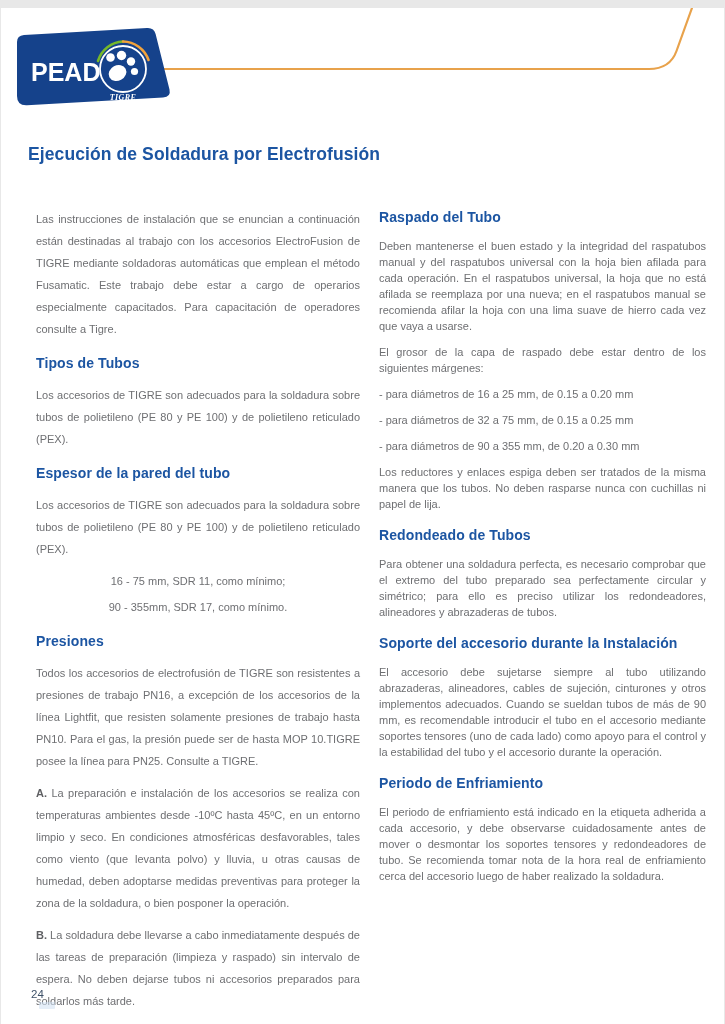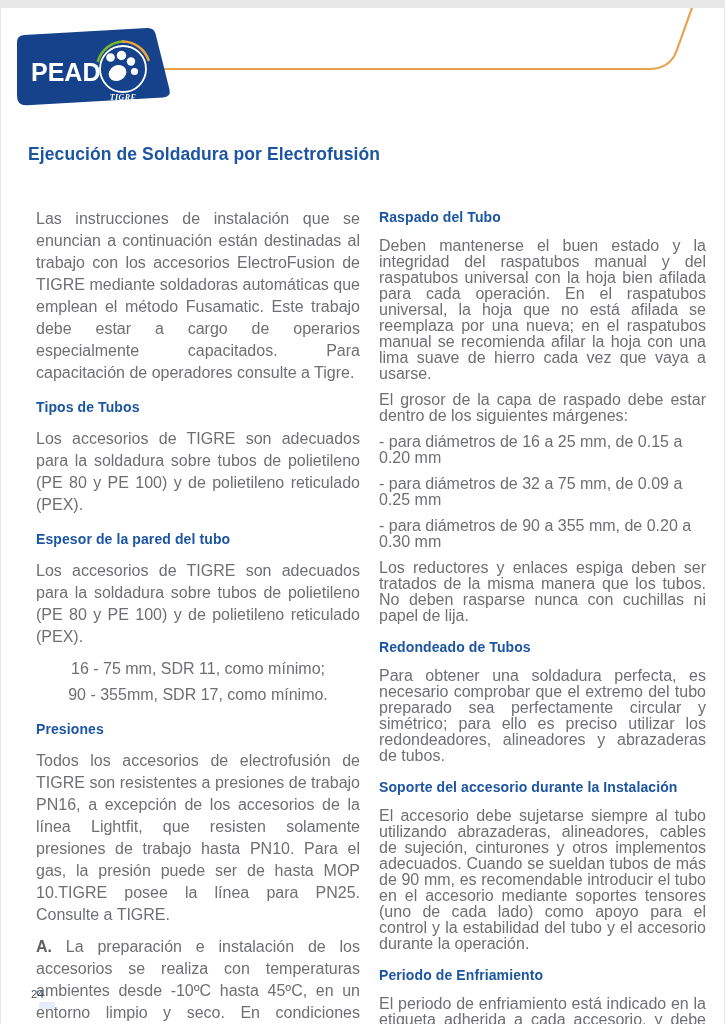--- a/index.html
+++ b/index.html
@@ -19,21 +19,21 @@
   .col{position:absolute;top:200px;}
   .col-left{left:35px;width:324px;}
   .col-right{left:378px;width:327px;}
   .section{
     color:#1c55a2;font-size:14px;font-weight:bold;line-height:18px;
     margin:14px 0 12px;white-space:nowrap;letter-spacing:.1px;
   }
   .col .section:first-child{margin-top:0;}
   .intro-heading{font-size:14.5px;}
   .body{
-    color:#6e6f72;font-size:16px;text-align:justify;margin:0;
+    color:#6e6f72;font-size:11px;text-align:justify;margin:0;
   }
   .col-left .body{line-height:22px;}
   .col-right .body{line-height:16px;}
   .body + .body{margin-top:10px;}
   .sdr-line{margin-top:8px;text-align:center;}
   .sdr-line + .sdr-line{margin-top:4px;}
   .bullet{margin-top:5px;text-align:left;}
   .body .lead{font-weight:bold;color:#5f6063;}
   
   .page-number{
@@ -92,21 +92,21 @@
 
     <p class="body"><span class="lead">A.</span><span> La preparación e instalación de los accesorios se realiza con temperaturas ambientes desde -10ºC hasta 45ºC, en un entorno limpio y seco. En condiciones atmosféricas desfavorables, tales como viento (que levanta polvo) y lluvia, u otras causas de humedad, deben adoptarse medidas preventivas para proteger la zona de la soldadura, o bien posponer la operación.</span></p>
     <p class="body"><span class="lead">B.</span><span> La soldadura debe llevarse a cabo inmediatamente después de las tareas de preparación (limpieza y raspado) sin intervalo de espera. No deben dejarse tubos ni accesorios preparados para soldarlos más tarde.</span></p>
   </div>
 
   <div class="col col-right">
     <div class="section">Raspado del Tubo</div>
     <p class="body">Deben mantenerse el buen estado y la integridad del raspatubos manual y del raspatubos universal con la hoja bien afilada para cada operación. En el raspatubos universal, la hoja que no está afilada se reemplaza por una nueva; en el raspatubos manual se recomienda afilar la hoja con una lima suave de hierro cada vez que vaya a usarse.</p>
     <p class="body">El grosor de la capa de raspado debe estar dentro de los siguientes márgenes:</p>
     <p class="body bullet">- para diámetros de 16 a 25 mm, de 0.15 a 0.20 mm</p>
-    <p class="body bullet">- para diámetros de 32 a 75 mm, de 0.09 a 0.25 mm</p>
+    <p class="body bullet">- para diámetros de 32 a 75 mm, de 0.15 a 0.25 mm</p>
     <p class="body bullet">- para diámetros de 90 a 355 mm, de 0.20 a 0.30 mm</p>
     <p class="body">Los reductores y enlaces espiga deben ser tratados de la misma manera que los tubos. No deben rasparse nunca con cuchillas ni papel de lija.</p>
 
     <div class="section">Redondeado de Tubos</div>
     <p class="body">Para obtener una soldadura perfecta, es necesario comprobar que el extremo del tubo preparado sea perfectamente circular y simétrico; para ello es preciso utilizar los redondeadores, alineadores y abrazaderas de tubos.</p>
 
     <div class="section">Soporte del accesorio durante la Instalación</div>
     <p class="body">El accesorio debe sujetarse siempre al tubo utilizando abrazaderas, alineadores, cables de sujeción, cinturones y otros implementos adecuados. Cuando se sueldan tubos de más de 90 mm, es recomendable introducir el tubo en el accesorio mediante soportes tensores (uno de cada lado) como apoyo para el control y la estabilidad del tubo y el accesorio durante la operación.</p>
 
     <div class="section">Periodo de Enfriamiento</div>

